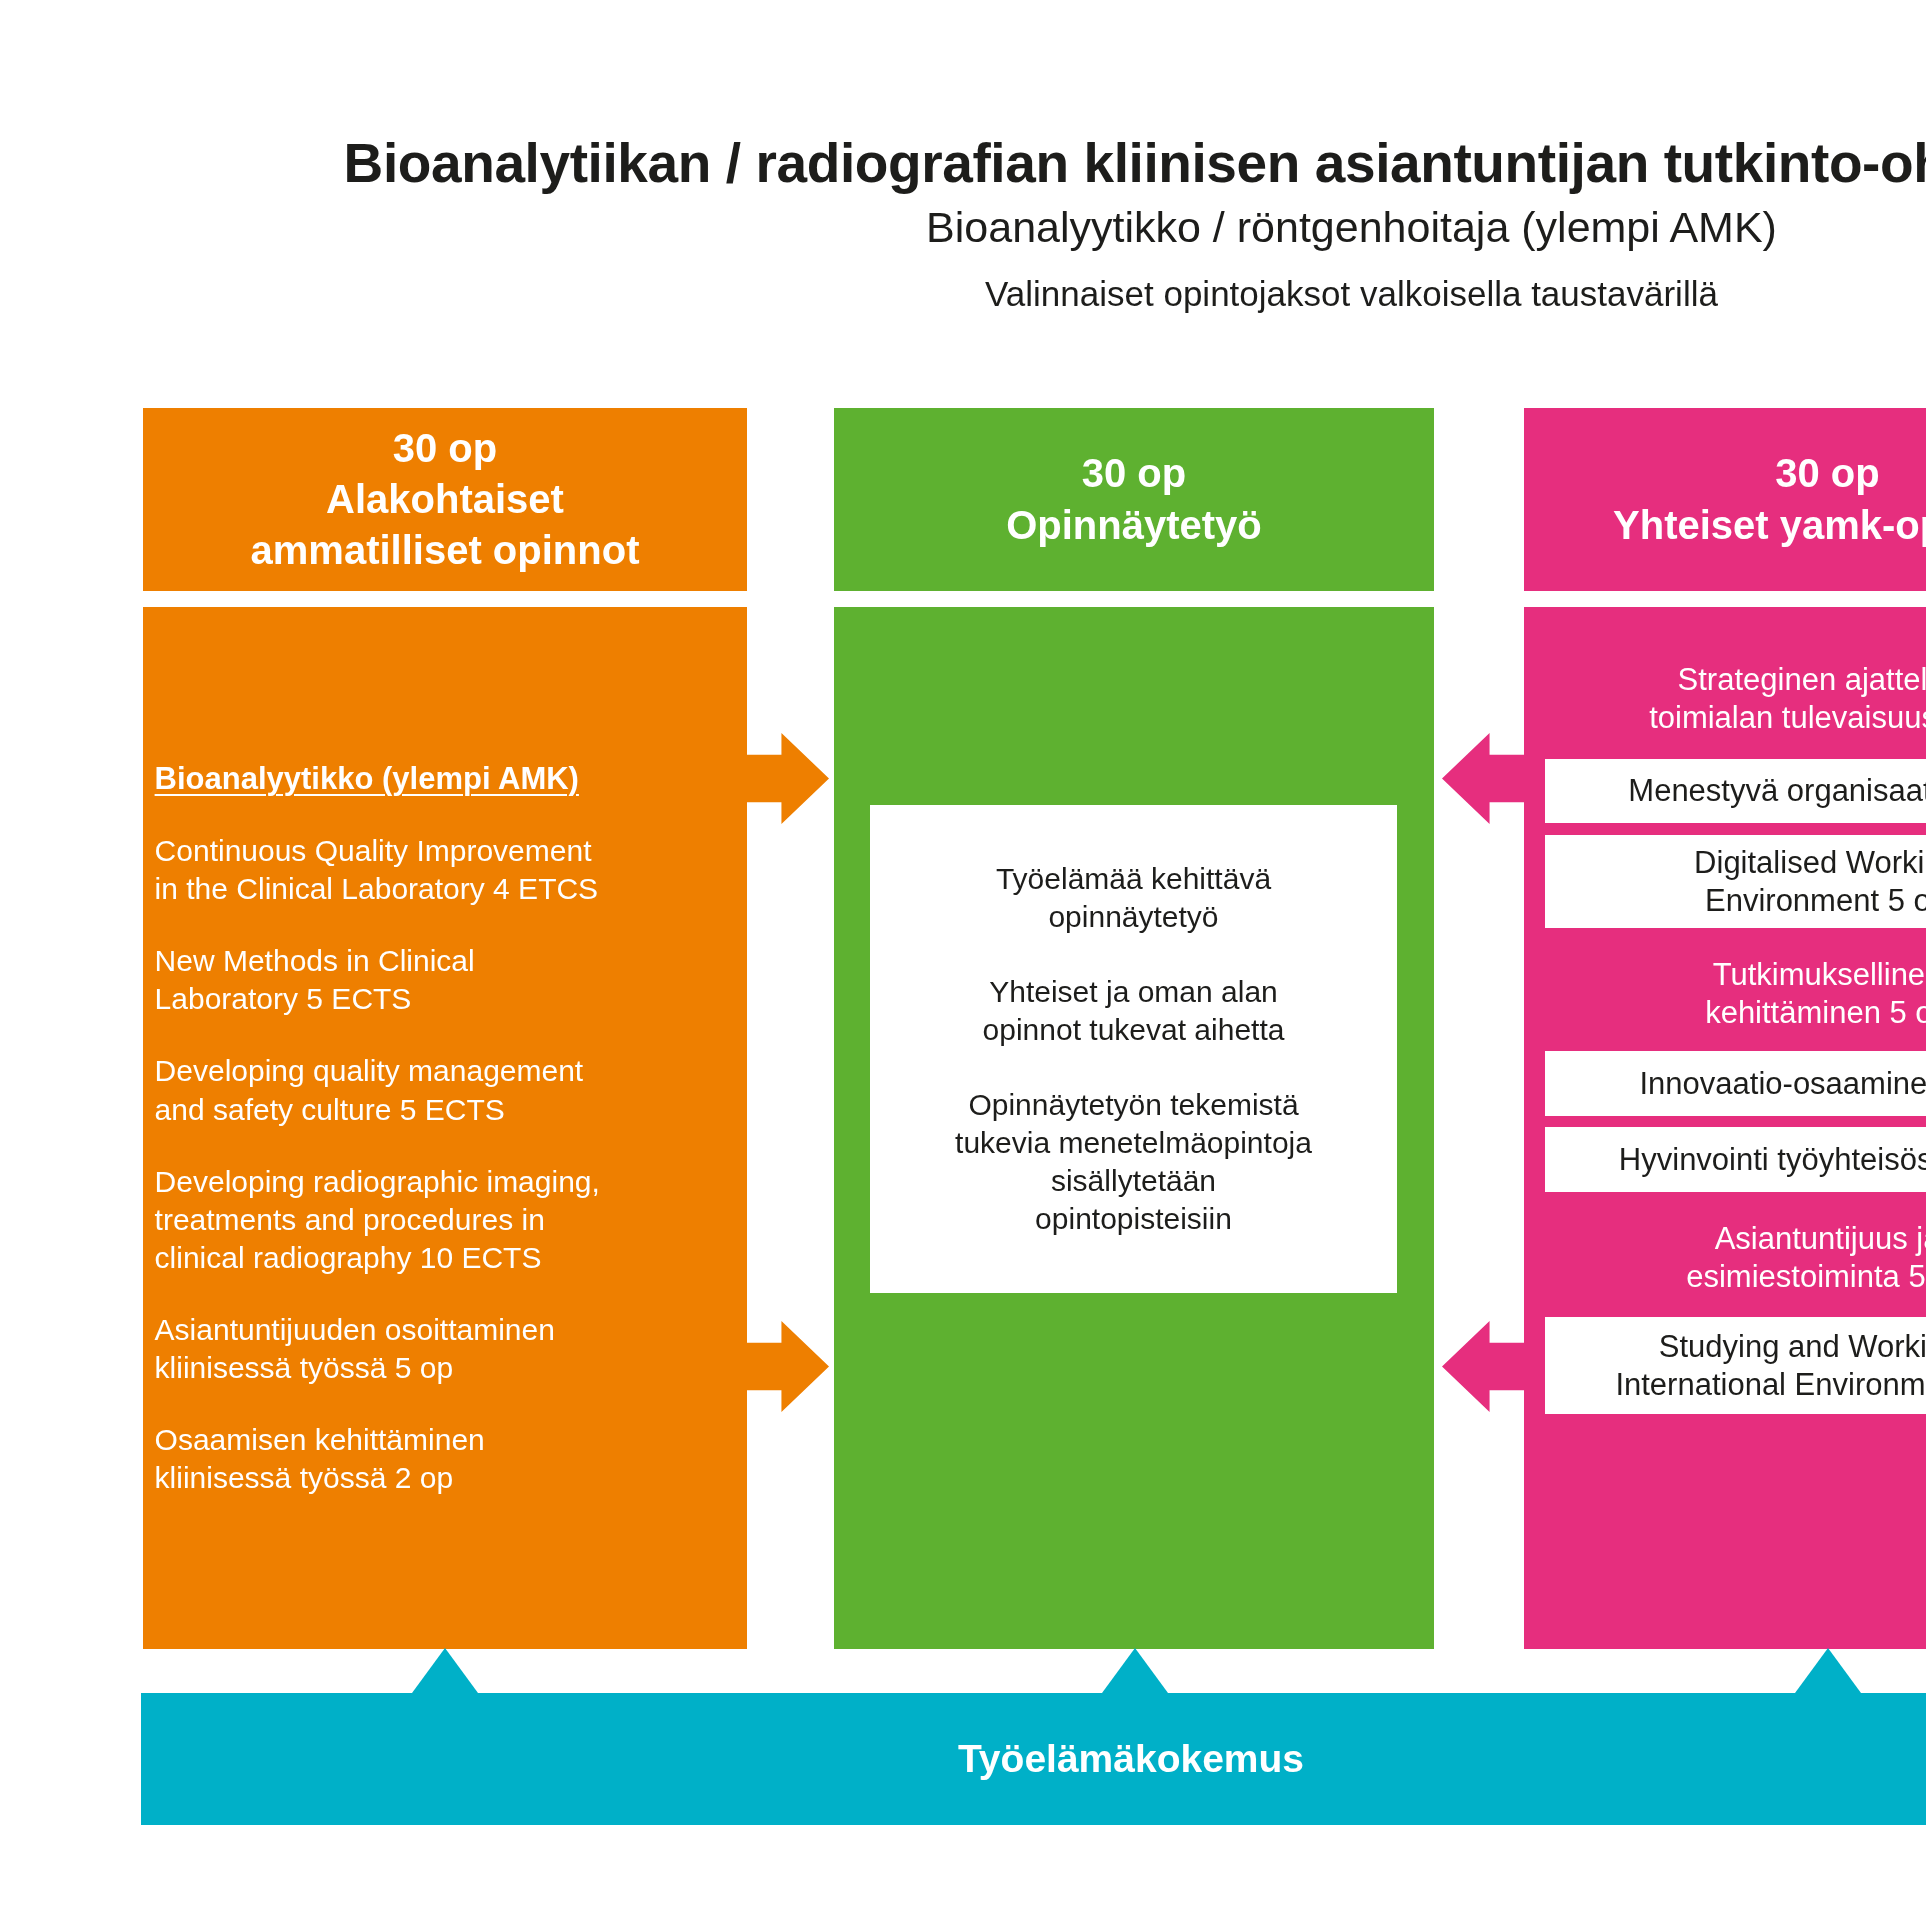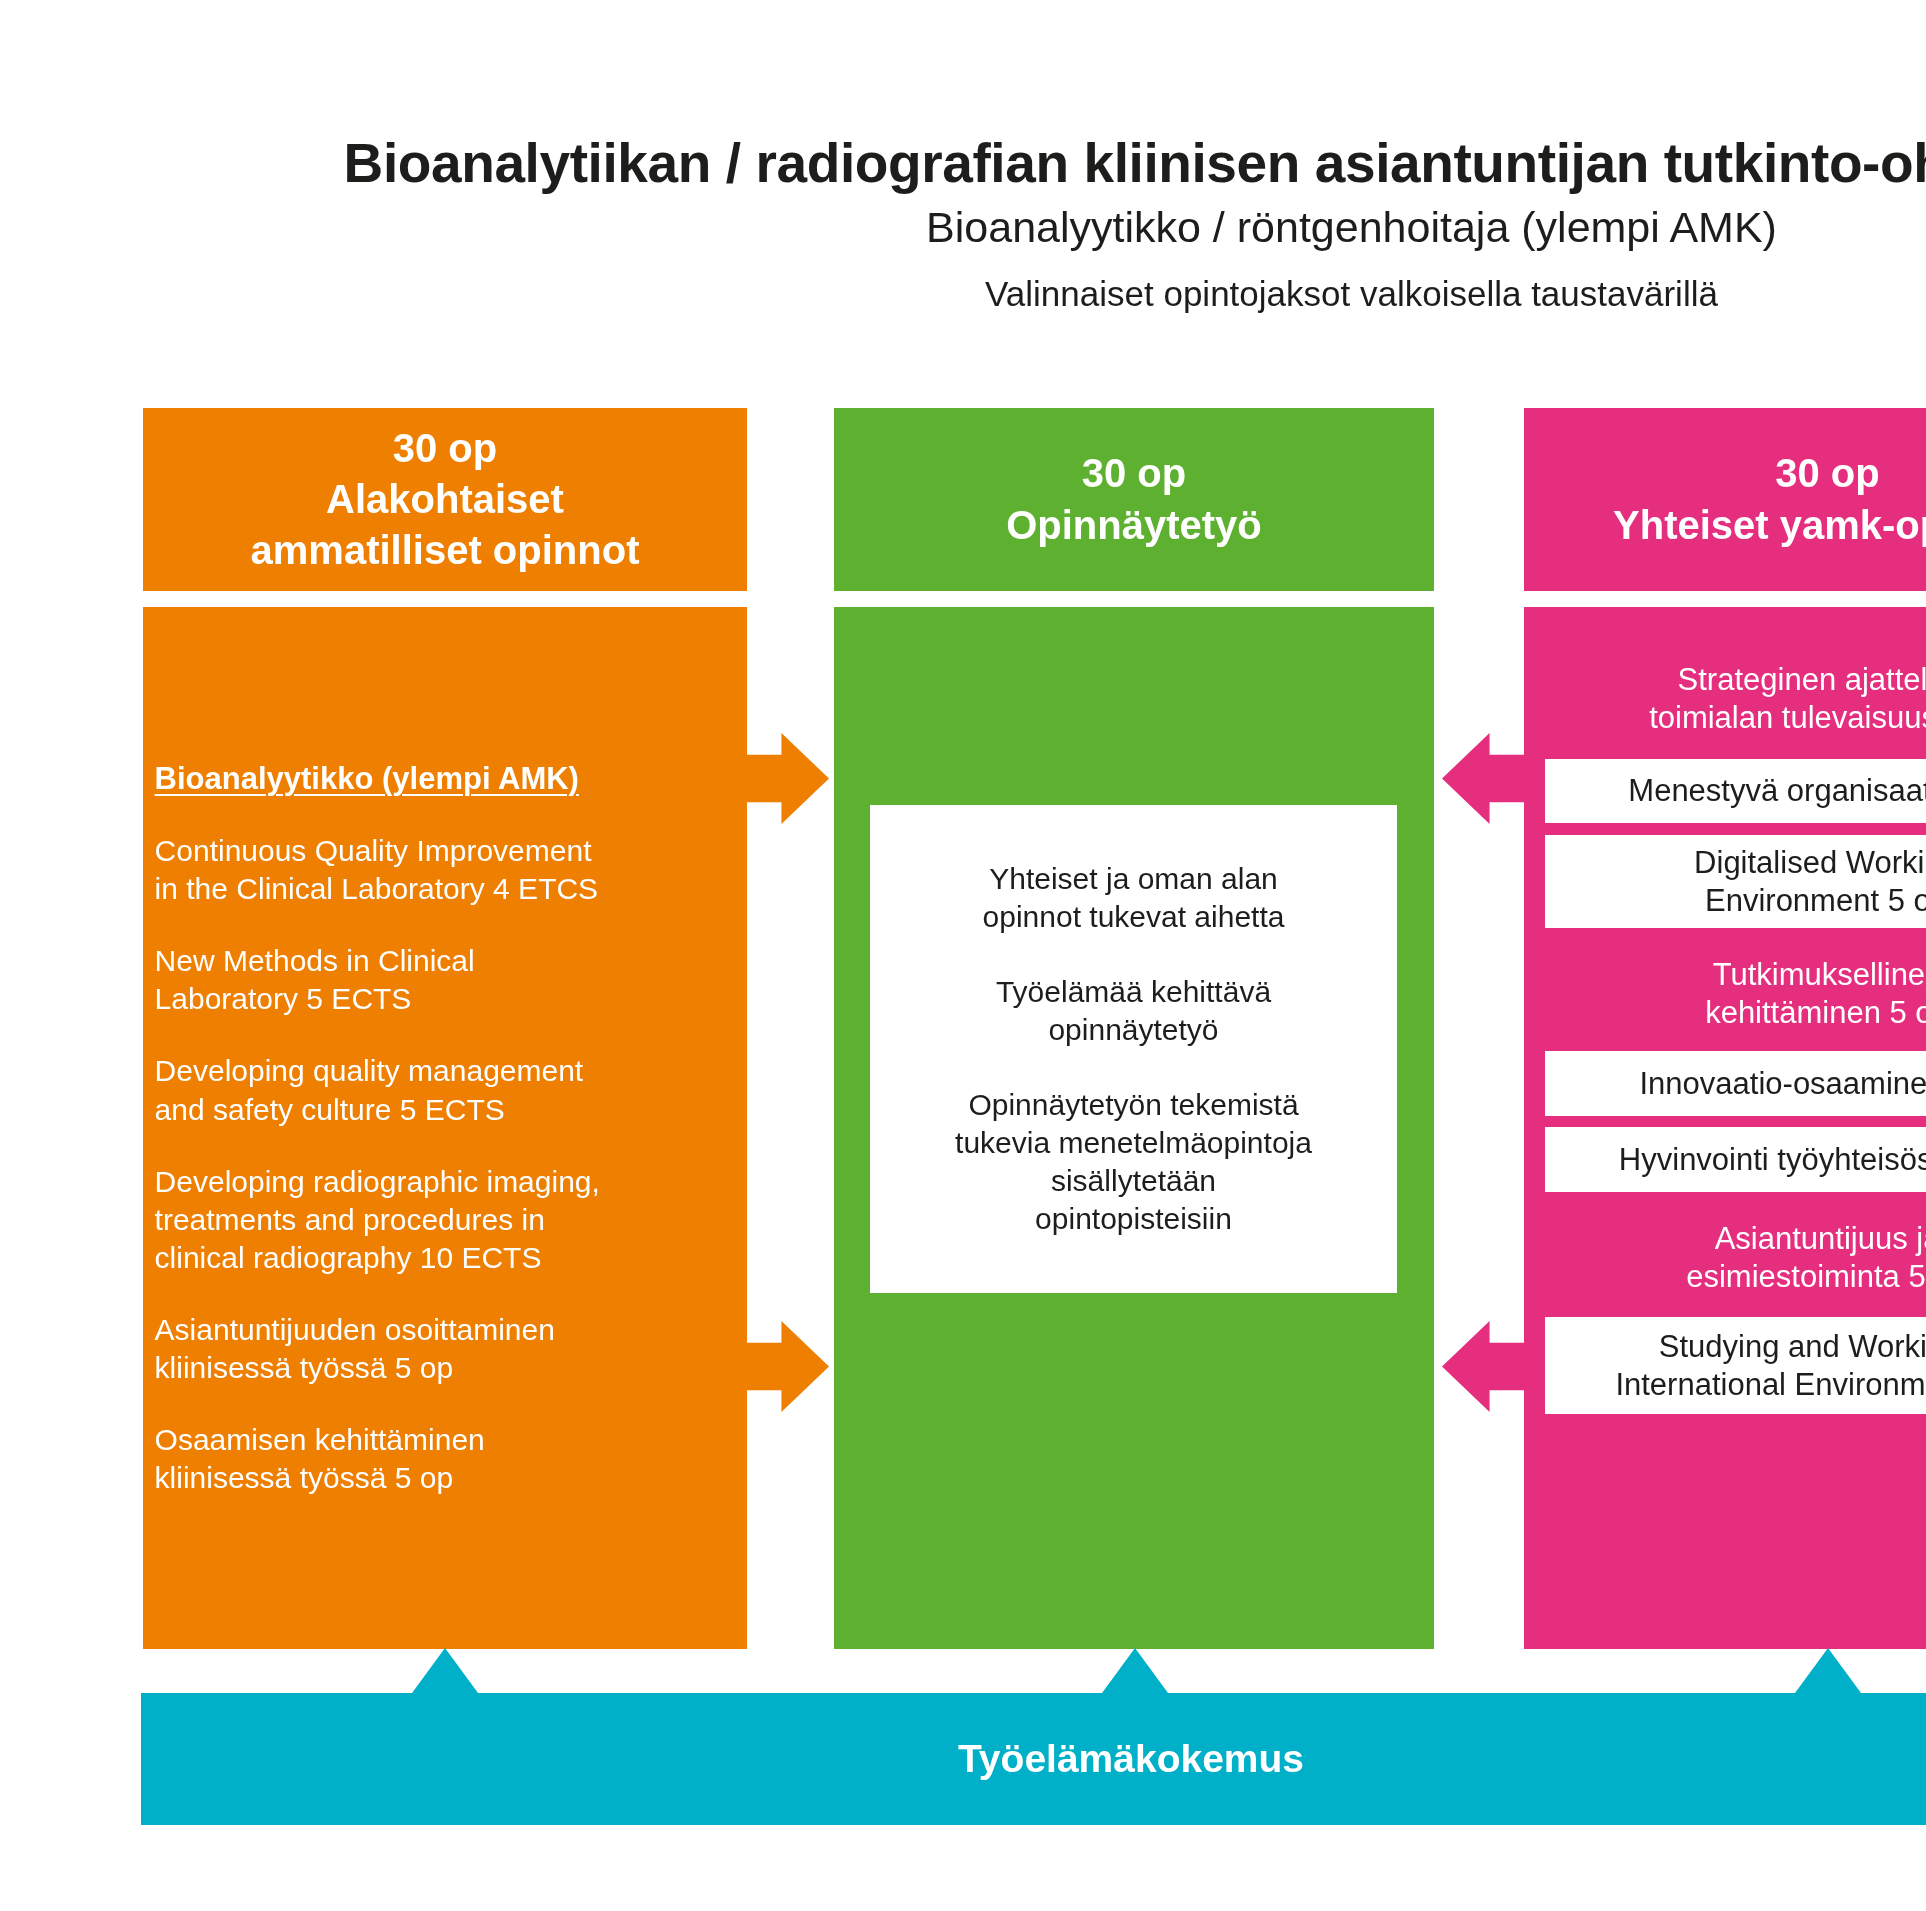--- a/index.html
+++ b/index.html
@@ -138,29 +138,29 @@
     <div class="item">New Methods in Clinical
 Laboratory 5 ECTS</div>
     <div class="item">Developing quality management
 and safety culture 5 ECTS</div>
     <div class="item">Developing radiographic imaging,
 treatments and procedures in
 clinical radiography 10 ECTS</div>
     <div class="item">Asiantuntijuuden osoittaminen
 kliinisessä työssä 5 op</div>
     <div class="item">Osaamisen kehittäminen
-kliinisessä työssä 5 op</div>
+kliinisessä työssä 2 op</div>
   </div>
 
   <div class="col-body body-green">
     <div class="green-inner">
+      <p>Työelämää kehittävä
+opinnäytetyö</p>
       <p>Yhteiset ja oman alan
 opinnot tukevat aihetta</p>
-      <p>Työelämää kehittävä
-opinnäytetyö</p>
       <p>Opinnäytetyön tekemistä
 tukevia menetelmäopintoja
 sisällytetään
 opintopisteisiin</p>
     </div>
   </div>
 
   <div class="col-body body-pink">
     <div class="pink-label pl-1">Strateginen ajattelu ja
 toimialan tulevaisuus 5 op</div>

